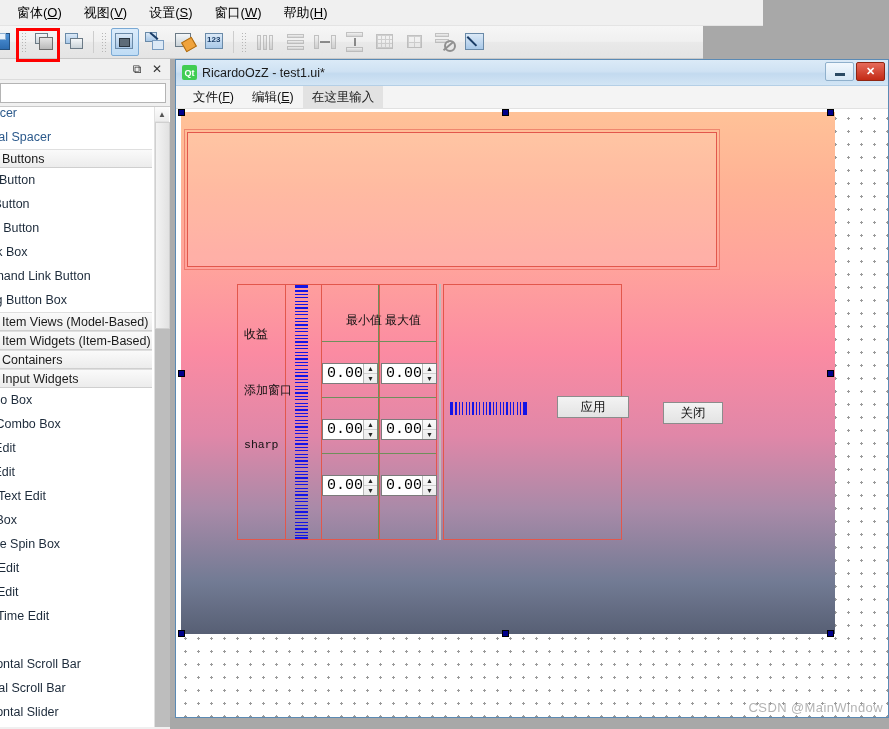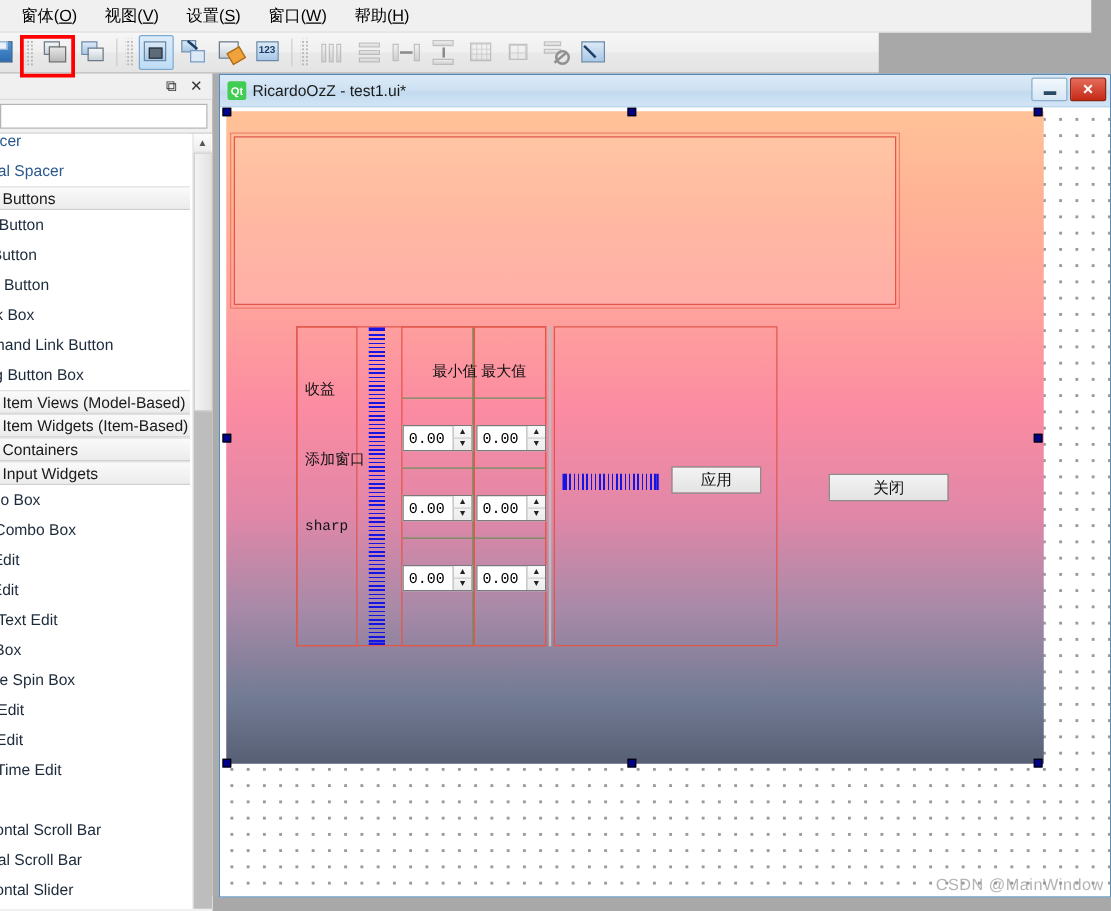--- a/index.html
+++ b/index.html
@@ -9,21 +9,21 @@
     overflow: hidden;
     background: #a8a8a8;
     font-family: "Liberation Sans", sans-serif;
     font-size: 12px;
     color: #000;
   }
   #app { position: relative; width: 889px; height: 729px; }
 
   
   .menubar {
-    position: absolute; left: 0; top: 0; width: 873px; height: 26px;
+    position: absolute; left: 0; top: 0; width: 763px; height: 26px;
     background: #f0f0f0;
     display: flex; align-items: center;
     padding-left: 6px;
     border-bottom: 1px solid #e4e4e4;
   }
   .menubar .mi {
     padding: 4px 11px; font-size: 13px; color: #000; white-space: nowrap;
   }
   .mn-u { text-decoration: underline; }
 
@@ -223,21 +223,21 @@
     border-left: 2px solid #1414e6; border-right: 2px solid #1414e6;
   }
 
   
   .spin {
     position:absolute; width:56px; height:21px; background:#fff;
     border:1px solid #7b7b7b; display:flex; align-items:stretch;
   }
   .spin .val {
     flex:1; display:flex; align-items:center; padding-left:4px;
-    font-family:"Liberation Mono", monospace; font-size:12px; color:#000;
+    font-family:"Liberation Mono", monospace; font-size:15px; color:#000;
   }
   .spin .arrows {
     width:15px; border-left:1px solid #b9b9b9; display:flex;
     flex-direction:column; background:linear-gradient(to bottom,#fafafa,#ececec);
   }
   .spin .arrows i {
     flex:1; display:flex; align-items:center; justify-content:center;
     font-size:7px; color:#222; font-style:normal; line-height:1;
   }
   .spin .arrows i:first-child { border-bottom:1px solid #cfcfcf; }
@@ -473,20 +473,25 @@
       <div class="qt-logo">Qt</div>
       <div class="qt-title">RicardoOzZ - test1.ui*</div>
       <div class="qt-winbtns">
         <div class="qt-wb">
             <div class="min-glyph"></div>
           </div>
         <div class="qt-wb close">✕</div>
       </div>
     </div>
 
+    <div class="qt-menubar">
+      <div class="qmi"><span>文件</span>(<span class="mn-u">F</span>)</div>
+      <div class="qmi"><span>编辑</span>(<span class="mn-u">E</span>)</div>
+      <div class="qmi placeholder">在这里输入</div>
+    </div>
 
 
     <div class="qt-central-wrap">
 
       <div class="central">
 
         <div class="redbox dbl frame-top"></div>
 
         <div class="redbox grid-outer"></div>
         <div class="redbox grid-col-lbl"></div>
@@ -550,23 +555,23 @@
         </div>
         <div class="spin" style="left:200px;top:363px;">
           <div class="val">0.00</div>
           <div class="arrows">
               <i>▲</i>
               <i>▼</i>
             </div>
         </div>
 
         <div class="hspring" style="left:269px;top:290px;width:77px;"></div>
-        <div class="pbtn" style="left:356px;top:284px;width:72px;">应用</div>
-
-        <div class="pbtn" style="left:482px;top:290px;width:96px;">关闭</div>
+        <div class="pbtn" style="left:376px;top:284px;width:72px;">应用</div>
+
+        <div class="pbtn" style="left:482px;top:290px;width:60px;">关闭</div>
 
       </div>
 
       <div class="sel-handle" style="left:2px;top:0px;"></div>
       <div class="sel-handle" style="left:326px;top:0px;"></div>
       <div class="sel-handle" style="left:651px;top:0px;"></div>
       <div class="sel-handle" style="left:2px;top:261px;"></div>
       <div class="sel-handle" style="left:651px;top:261px;"></div>
       <div class="sel-handle" style="left:2px;top:521px;"></div>
       <div class="sel-handle" style="left:326px;top:521px;"></div>

